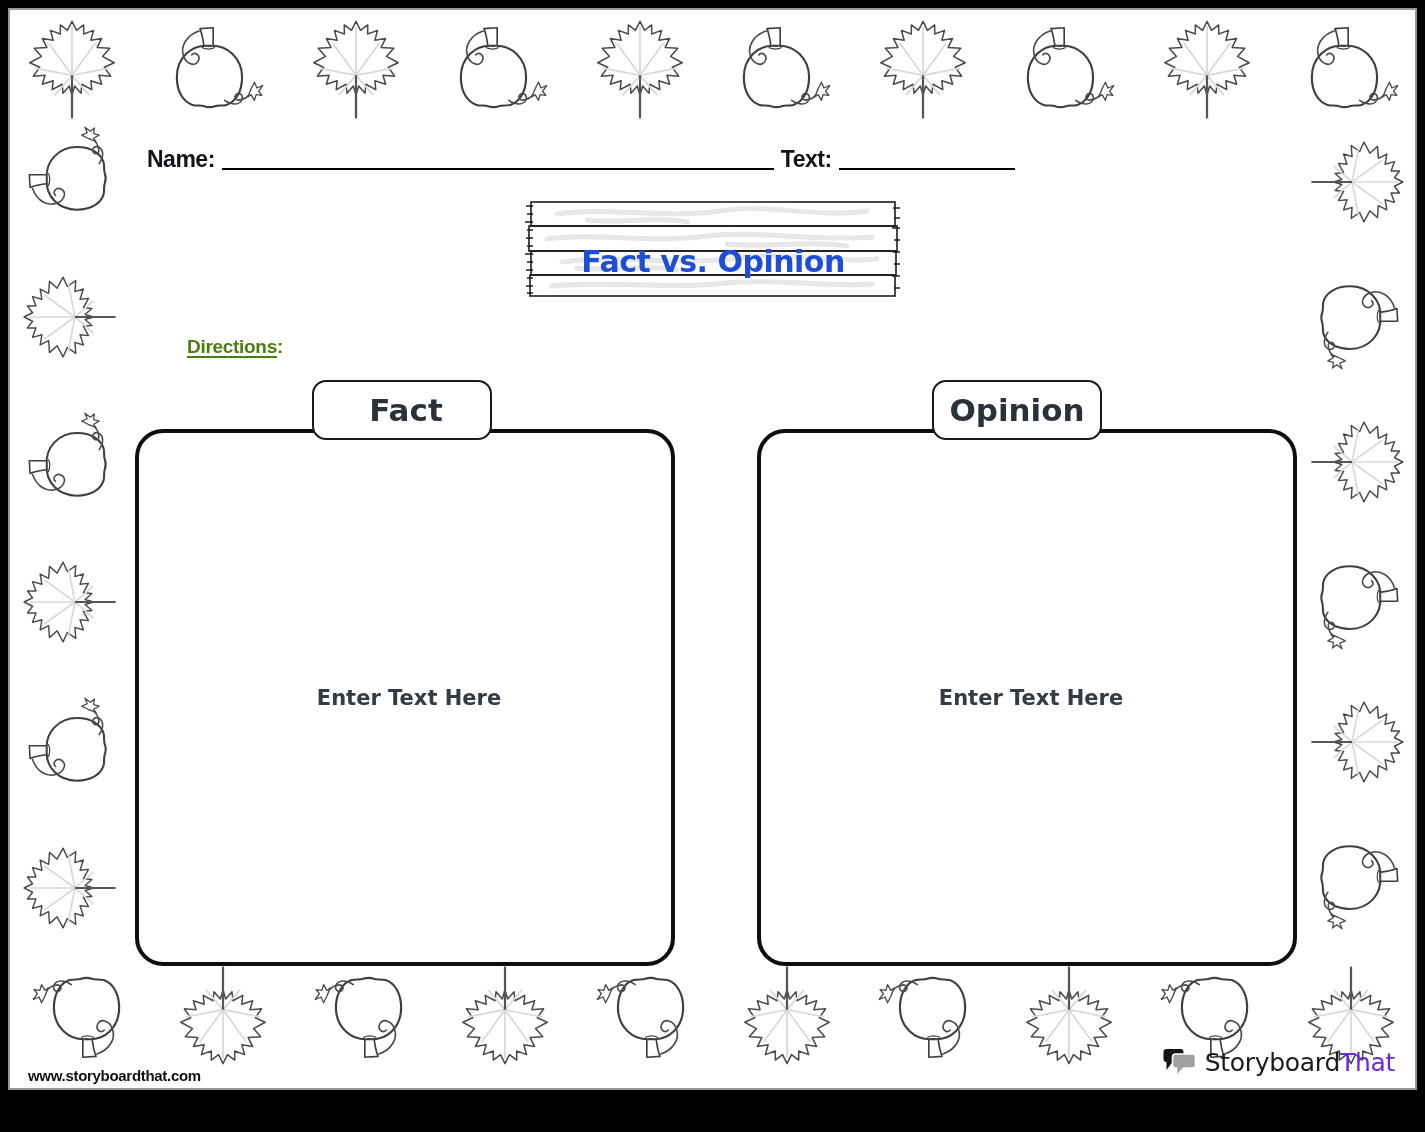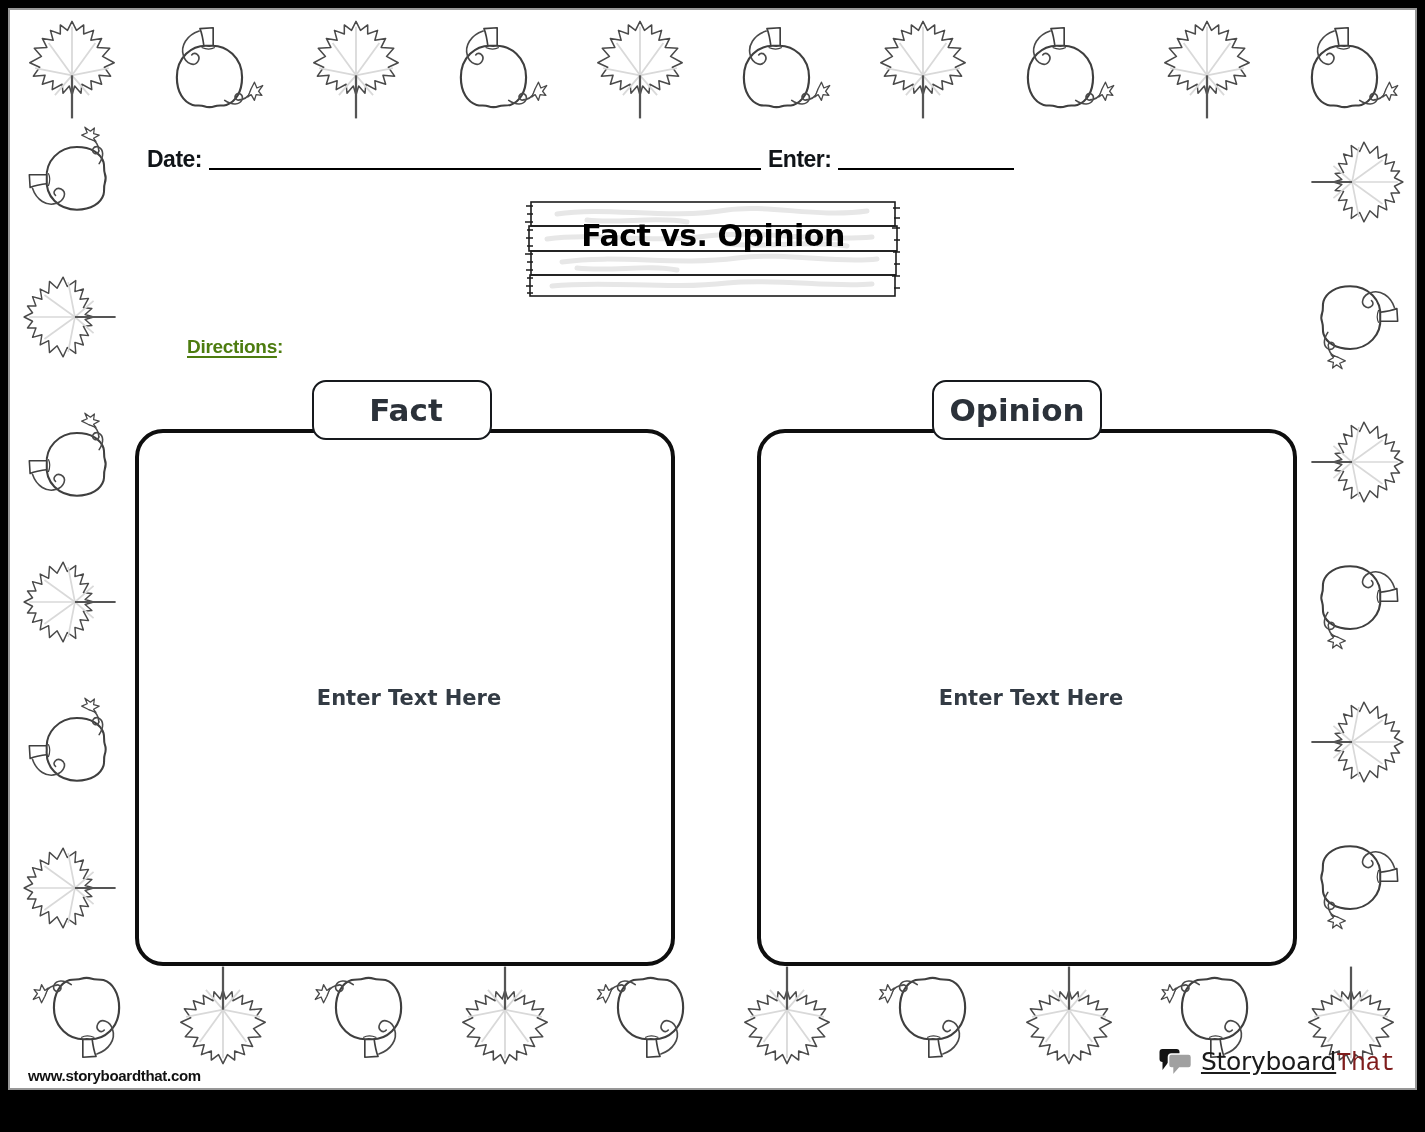--- a/index.html
+++ b/index.html
@@ -30,22 +30,22 @@
   .field-label{
     font-size:23px;font-weight:bold;color:#101418;letter-spacing:-0.5px;line-height:1;
     white-space:nowrap;
   }
   .write-line{height:0;border-bottom:2.5px solid #000;margin-bottom:1px;}
   .write-line.name{width:552px;}
   .write-line.date{width:176px;}
 
   .sign-wrap{position:absolute;left:507px;top:186px;width:392px;height:106px;}
   .sign-title{
-    position:absolute;left:0;right:0;top:22px;text-align:center;
-    font-family:"DejaVu Sans",sans-serif;font-size:30px;font-weight:bold;color:#000000;
+    position:absolute;left:0;right:0;top:48px;text-align:center;
+    font-family:"DejaVu Sans",sans-serif;font-size:30px;font-weight:bold;color:#1d4ed8;
     letter-spacing:-0.5px;
   }
   .directions{
     position:absolute;left:177px;top:326px;
     font-size:19px;font-weight:bold;color:#4d7c0f;letter-spacing:-0.3px;
   }
   .directions .u{text-decoration:underline;text-decoration-thickness:2px;text-underline-offset:3px;}
 
   .tab{
     position:absolute;height:60px;background:#fff;border:2.5px solid #16191d;border-radius:14px;
@@ -68,22 +68,22 @@
   }
 
   .site-url{
     position:absolute;left:18px;bottom:4px;font-size:15px;font-weight:bold;color:#111;
     letter-spacing:-0.3px;z-index:4;
   }
   .logo{
     position:absolute;right:20px;bottom:10px;display:flex;align-items:center;gap:6px;z-index:4;
     font-family:"DejaVu Sans",sans-serif;font-size:25px;letter-spacing:-0.3px;
   }
-  .logo .black{color:#1b1b1b;text-decoration:underline;}
-  .logo .gray{color:#7f1d1d;font-family:Liberation Mono, monospace;}
+  .logo .black{color:#1b1b1b;}
+  .logo .gray{color:#6d28d9;}
 </style>
 </head>
 <body>
 
 <svg width="0" height="0" style="position:absolute" aria-hidden="true">
   <defs>
     <symbol id="leaf" viewBox="0 0 100 118">
       <path d="M50,6 L55,16 L63,10 L63,20 L74,16 L71,27 L83,25 L78,35 L92,36 L84,45 L97,52 L86,57 L93,67 L80,66 L83,76 L71,72 L72,82 L61,76 L60,86 L53,78 L50,88 L47,78 L40,86 L39,76 L28,82 L29,72 L17,76 L20,66 L7,67 L14,57 L3,52 L16,45 L8,36 L22,35 L17,25 L29,27 L26,16 L37,20 L37,10 L45,16 Z" fill="#ffffff" stroke="#4a4a4a" stroke-width="1.7" stroke-linejoin="round"></path>
       <g stroke="#d9d9d9" stroke-width="2" fill="none">
         <path d="M50,66 L50,12"></path>
@@ -213,23 +213,23 @@
       </svg>
     <svg class="dec rot-r" width="94" height="100">
         <use href="#leaf"></use>
       </svg>
     <svg class="dec rot-r" width="100" height="96">
         <use href="#pumpkin"></use>
       </svg>
   </div>
 
   <div class="name-row">
-    <span class="field-label">Date:</span>
+    <span class="field-label">Name:</span>
     <div class="write-line name"></div>
-    <span class="field-label">Enter:</span>
+    <span class="field-label">Text:</span>
     <div class="write-line date"></div>
   </div>
 
   <div class="sign-wrap">
     <svg width="392" height="106" viewBox="0 0 392 106">
       <g fill="#ffffff">
         <rect x="14" y="6" width="364" height="24"></rect>
         <rect x="12" y="30" width="368" height="25"></rect>
         <rect x="14" y="55" width="365" height="24"></rect>
         <rect x="13" y="79" width="365" height="21"></rect>

